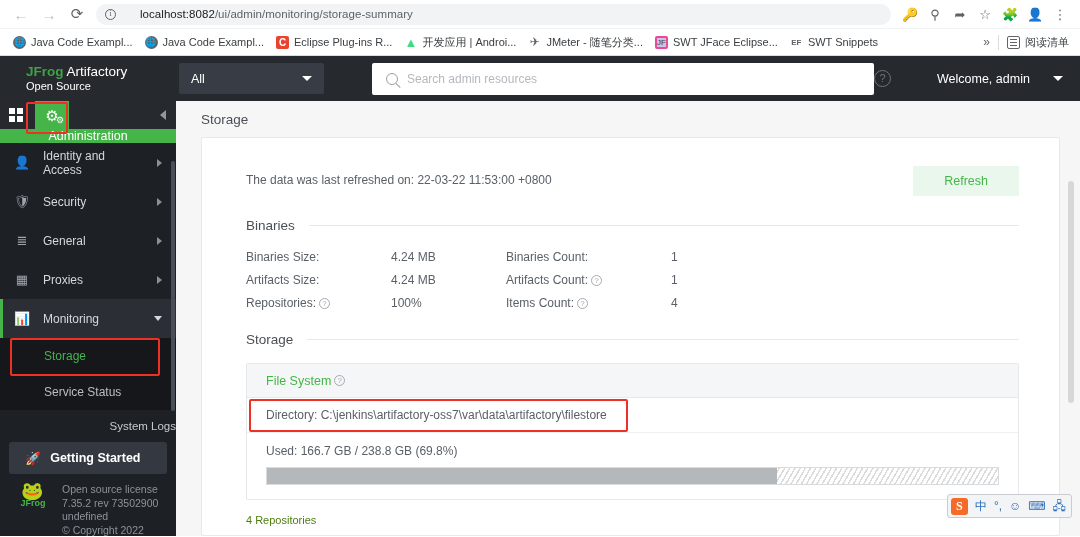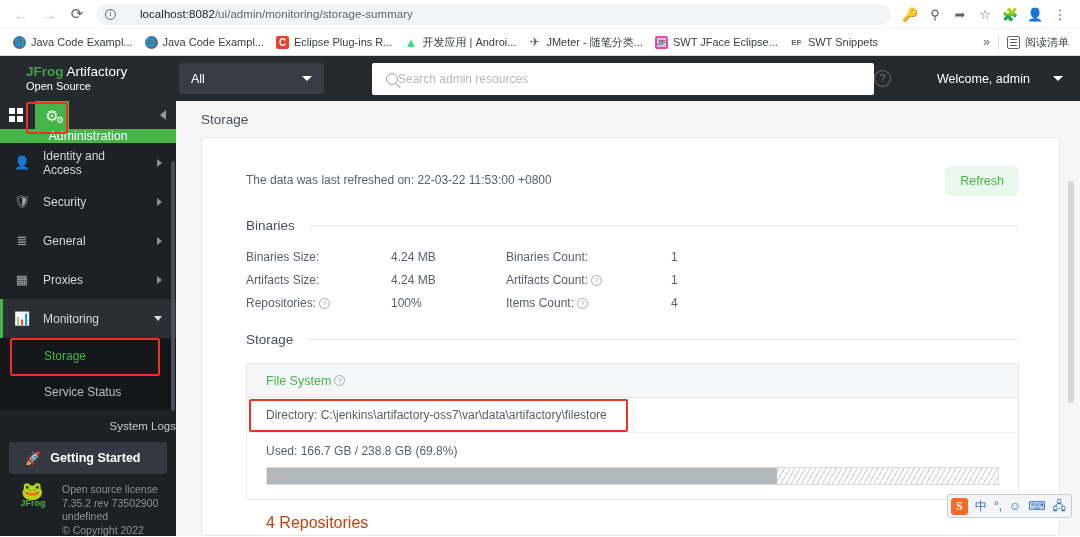--- a/index.html
+++ b/index.html
@@ -178,20 +178,21 @@
     border-top: 5px solid #ffffff;
   }
   .search-wrap {
     width: 502px; height: 32px;
     background: #ffffff;
     border-radius: 2px;
     margin-left: 48px;
     display: flex;
     align-items: center;
     padding: 0 14px;
+    gap: 9px;
     flex: 0 0 auto;
   }
   .search-glass {
     width: 12px; height: 12px;
     border: 1.4px solid #9aa0a6;
     border-radius: 50%;
     position: relative;
     flex: 0 0 auto;
   }
   .search-glass::after {
@@ -421,22 +422,22 @@
     padding: 28px 40px 0 44px;
     position: relative;
   }
   .refresh-row { display: flex; align-items: flex-start; }
   .refresh-text { font-size: 12px; color: #5a6068; padding-top: 7px; }
   .refresh-btn {
     margin-left: auto;
     background: #eaf7ec;
     color: #45b549;
     font-size: 12.5px;
-    padding: 8px 15px;
-    border-radius: 6px;
+    padding: 8px 31px;
+    border-radius: 0;
     border: none;
     font-family: "Liberation Sans", sans-serif;
   }
   .section-head {
     display: flex;
     align-items: center;
     gap: 14px;
     margin-top: 22px;
   }
   .section-head .sh-title { font-size: 13.5px; color: #4a4f57; white-space: nowrap; }
@@ -513,23 +514,22 @@
     position: relative;
     overflow: hidden;
   }
   .bar-fill {
     position: absolute;
     left: 0; top: 0; bottom: 0;
     background: #b5b8bb;
   }
   .repos-line {
     margin-top: 14px;
-    font-size: 16px;
-    color: #c2410c;
-    margin-left: 20px;
+    font-size: 11px;
+    color: #4d7c0f;
   }
   .main-scrollbar {
     position: absolute;
     right: 6px;
     top: 44px;
     width: 6px;
     height: 222px;
     background: #d6d7d9;
     border-radius: 3px;
   }

